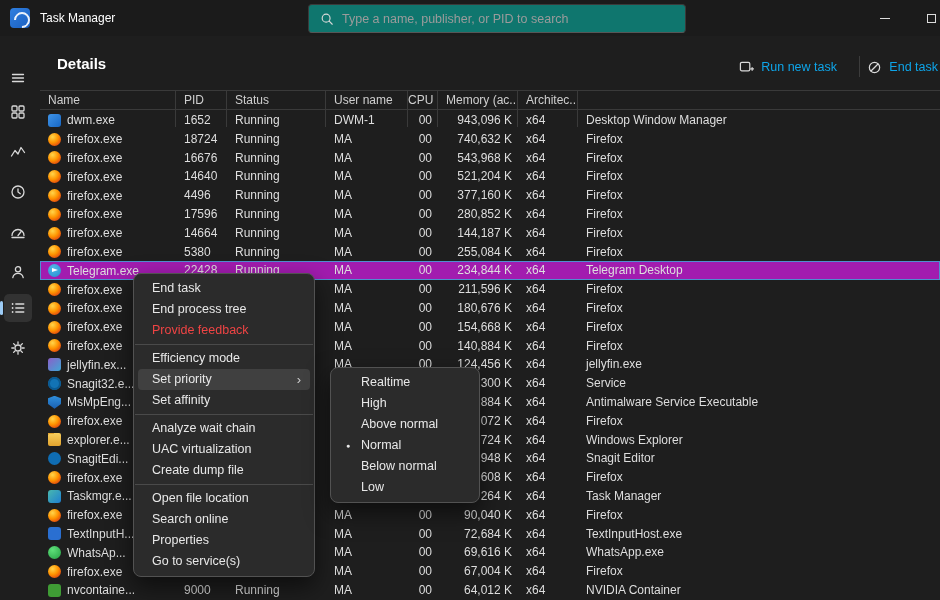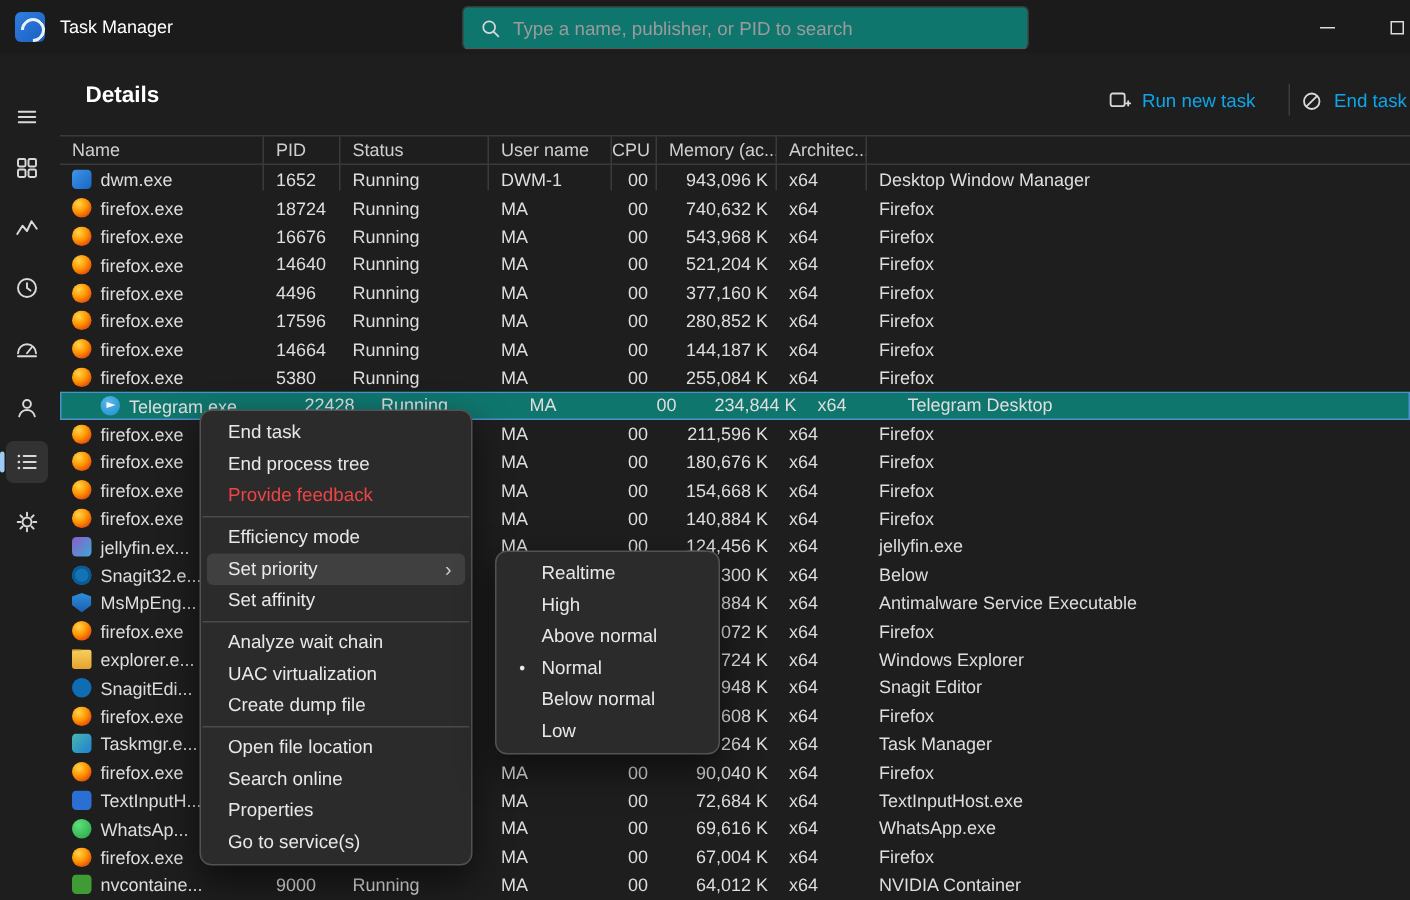--- a/index.html
+++ b/index.html
@@ -49,24 +49,24 @@
   
   .cols { display:grid; grid-template-columns:136px 51px 99px 82px 30px 80px 60px 1fr; }
   .thead { position:absolute; left:40px; right:0; top:90px; height:20px;
     border-top:1px solid #3a3a3a; border-bottom:1px solid #3a3a3a; z-index:1; }
   .th { font-size:12px; color:#cfcfcf; line-height:18px; padding-left:8px; border-right:1px solid #3a3a3a;
     white-space:nowrap; overflow:hidden; }
   .th:last-child { border-right:none;margin-top:36px; }
   .th.right { text-align:right; padding-right:6px; padding-left:0; }
   .tbody { position:absolute; left:40px; right:0; top:111px; bottom:0; overflow:hidden; z-index:1; }
   .trow { height:18.8px; align-items:center; font-size:12px; color:#dedede; }
-  .trow.sel { background:#0f766e; box-shadow:inset 0 0 0 1px #4e8fd0;padding-left:19px; }
+  .trow.sel { background:#a21caf; box-shadow:inset 0 0 0 1px #4e8fd0; }
   .td { white-space:nowrap; overflow:hidden; line-height:18.8px; padding-left:8px; }
   .td.right { text-align:right; padding-right:6px; padding-left:0; }
-  .namecell { display:flex; align-items:flex-start; padding-left:8px; overflow:hidden; white-space:nowrap; }
+  .namecell { display:flex; align-items:center; padding-left:8px; overflow:hidden; white-space:nowrap; }
 
   
   .fic { width:13px; height:13px; border-radius:3px; margin-right:6px; flex:none; position:relative; }
   .ic-dwm       { background:linear-gradient(135deg,#3f94e8,#1767c4); }
   .ic-firefox   { border-radius:50%; background:radial-gradient(circle at 35% 30%, #ffd54a, #ff9400 45%, #e8590c 72%, #b3360f); }
   .ic-telegram  { border-radius:50%; background:radial-gradient(circle at 40% 30%, #55b7e8, #1f8fd0); }
   .ic-telegram::after { content:""; position:absolute; left:3.5px; top:4px; border-left:6px solid #fff;
     border-top:2.5px solid transparent; border-bottom:2.5px solid transparent; }
   .ic-jellyfin  { background:linear-gradient(135deg,#8b5fc9,#3fa7d6); }
   .ic-snagit    { border-radius:50%; background:#1273b5; box-shadow:inset 0 0 0 2px #0b5a92; }
@@ -386,21 +386,21 @@
       <div class="namecell">
         <span class="fic ic-snagit"></span>
         <span>Snagit32.e...</span>
       </div>
       <div class="td"></div>
       <div class="td"></div>
       <div class="td"></div>
       <div class="td right"></div>
       <div class="td right">300 K</div>
       <div class="td">x64</div>
-      <div class="td">Below</div>
+      <div class="td">Service</div>
     </div>
     <div class="trow cols">
       <div class="namecell">
         <span class="fic ic-defender"></span>
         <span>MsMpEng...</span>
       </div>
       <div class="td"></div>
       <div class="td"></div>
       <div class="td"></div>
       <div class="td right"></div>

